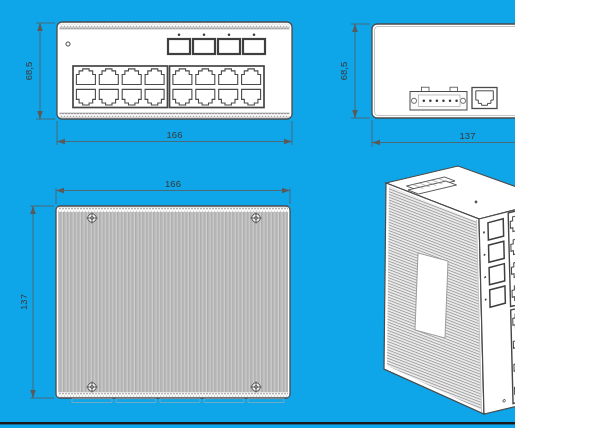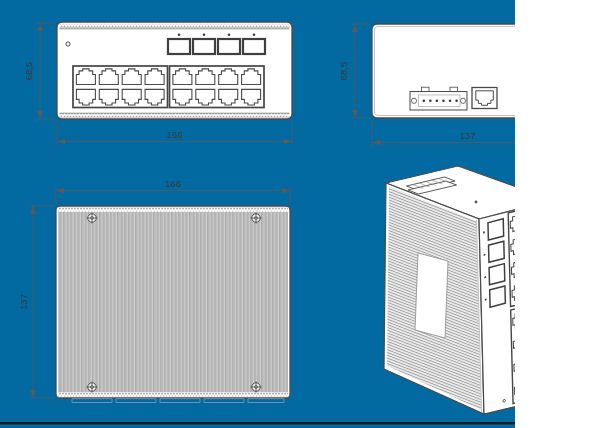--- a/index.html
+++ b/index.html
@@ -1,16 +1,16 @@
 <!DOCTYPE html>
 <html><head>
 <meta charset="utf-8">
 <style>
   html,body{margin:0;padding:0;background:#ffffff;}
-  .page{position:relative;width:515px;height:428px;background:#0369a1;overflow:hidden;
+  .page{position:relative;width:515px;height:428px;background:#0ea5e9;overflow:hidden;
         font-family:"Liberation Sans",sans-serif;text-align:right;}
   svg{display:block;}
   .dimtext{font-family:"Liberation Sans",sans-serif;font-size:9.5px;fill:#3a3a3a;stroke:none;}
 </style>
 </head>
 <body>
 
 <div class="page">
 <svg width="605" height="428" viewBox="0 0 605 428">
   <defs>

